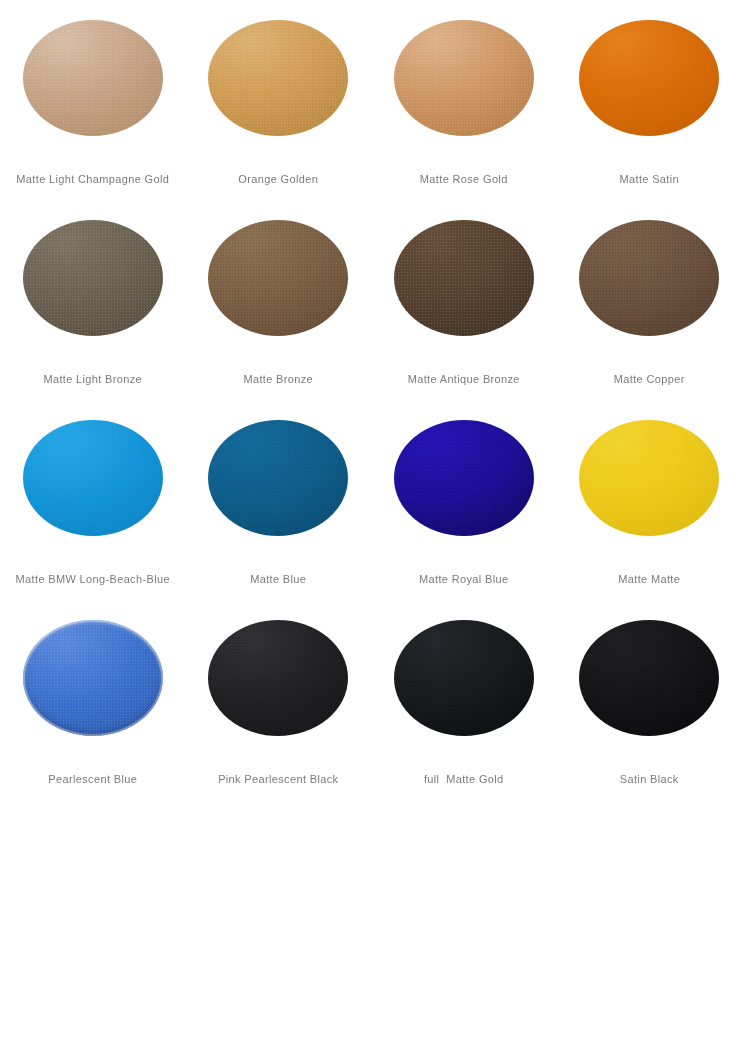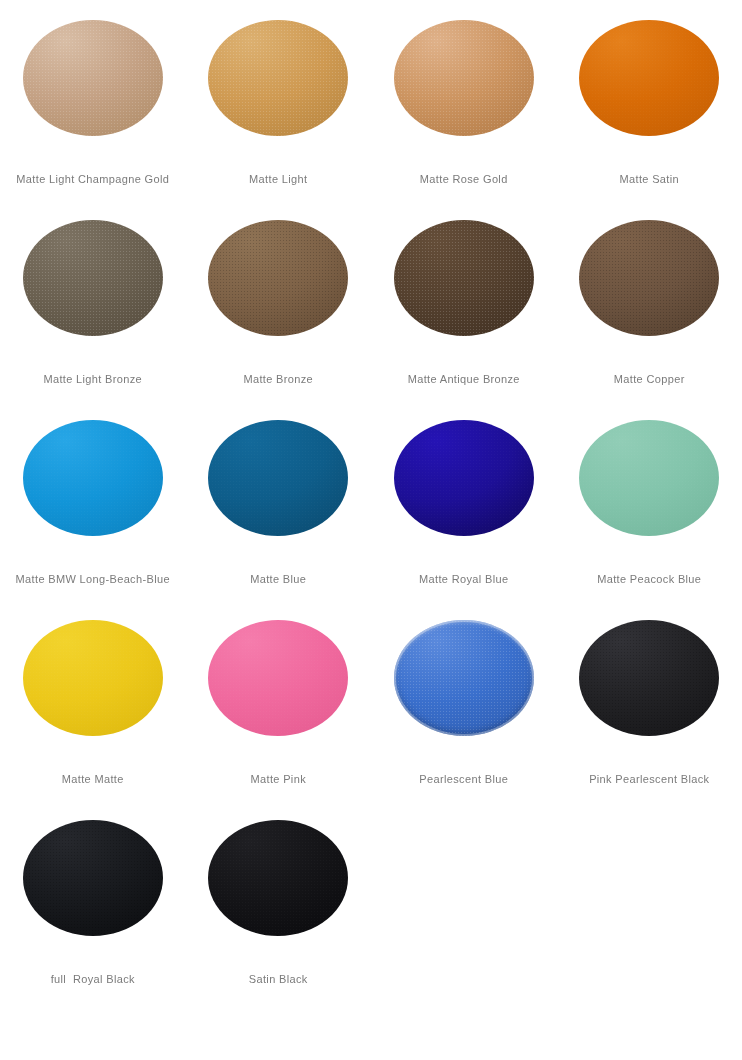--- a/index.html
+++ b/index.html
@@ -105,21 +105,21 @@
       <div class="swatch-cell">
         <div class="chip-wrap">
           <div class="chip" style="background: radial-gradient(120% 115% at 30% 18%, rgb(216, 189, 165) 0%, rgb(196, 161, 132) 46%, rgb(169, 134, 95) 100%);"></div>
         </div>
         <div class="caption">Matte Light Champagne Gold</div>
       </div>
       <div class="swatch-cell">
         <div class="chip-wrap">
           <div class="chip" style="background: radial-gradient(120% 115% at 30% 18%, rgb(220, 176, 112) 0%, rgb(207, 154, 82) 46%, rgb(176, 127, 58) 100%);"></div>
         </div>
-        <div class="caption">Matte Light</div>
+        <div class="caption">Orange Golden</div>
       </div>
       <div class="swatch-cell">
         <div class="chip-wrap">
           <div class="chip" style="background: radial-gradient(120% 115% at 30% 18%, rgb(223, 177, 137) 0%, rgb(204, 148, 96) 46%, rgb(171, 116, 64) 100%);"></div>
         </div>
         <div class="caption">Matte Rose Gold</div>
       </div>
       <div class="swatch-cell">
         <div class="chip-wrap">
           <div class="chip smooth" style="background: radial-gradient(120% 115% at 30% 18%, rgb(229, 128, 27) 0%, rgb(216, 107, 6) 46%, rgb(192, 92, 2) 100%);"></div>
@@ -163,53 +163,41 @@
         <div class="caption">Matte Blue</div>
       </div>
       <div class="swatch-cell">
         <div class="chip-wrap">
           <div class="chip smooth" style="background: radial-gradient(120% 115% at 30% 18%, rgb(37, 19, 180) 0%, rgb(29, 15, 150) 46%, rgb(13, 5, 80) 100%);"></div>
         </div>
         <div class="caption">Matte Royal Blue</div>
       </div>
       <div class="swatch-cell">
         <div class="chip-wrap">
-          <div class="chip smooth" style="background: radial-gradient(120% 115% at 30% 18%, rgb(145, 205, 182) 0%, rgb(130, 196, 171) 46%, rgb(111, 178, 152) 100%);"></div>
-        </div>
-        <div class="caption">Matte Peacock Blue</div>
-      </div>
-      <div class="swatch-cell">
-        <div class="chip-wrap">
           <div class="chip smooth" style="background: radial-gradient(120% 115% at 30% 18%, rgb(242, 211, 44) 0%, rgb(236, 200, 26) 46%, rgb(217, 180, 12) 100%);"></div>
         </div>
         <div class="caption">Matte Matte</div>
       </div>
       <div class="swatch-cell">
         <div class="chip-wrap">
-          <div class="chip smooth" style="background: radial-gradient(120% 115% at 30% 18%, rgb(245, 124, 172) 0%, rgb(240, 105, 158) 46%, rgb(226, 87, 140) 100%);"></div>
-        </div>
-        <div class="caption">Matte Pink</div>
-      </div>
-      <div class="swatch-cell">
-        <div class="chip-wrap">
           <div class="chip rimmed" style="background: radial-gradient(120% 115% at 30% 18%, rgb(90, 137, 220) 0%, rgb(58, 111, 204) 46%, rgb(43, 87, 168) 100%);"></div>
         </div>
         <div class="caption">Pearlescent Blue</div>
       </div>
       <div class="swatch-cell">
         <div class="chip-wrap">
           <div class="chip coarse" style="background: radial-gradient(120% 115% at 30% 18%, rgb(50, 50, 55) 0%, rgb(34, 34, 37) 46%, rgb(18, 18, 20) 100%);"></div>
         </div>
         <div class="caption">Pink Pearlescent Black</div>
       </div>
       <div class="swatch-cell">
         <div class="chip-wrap">
           <div class="chip coarse" style="background: radial-gradient(120% 115% at 30% 18%, rgb(38, 40, 45) 0%, rgb(24, 26, 30) 46%, rgb(8, 9, 11) 100%);"></div>
         </div>
-        <div class="caption">full  Royal Black</div>
+        <div class="caption">full  Matte Gold</div>
       </div>
       <div class="swatch-cell">
         <div class="chip-wrap">
           <div class="chip smooth" style="background: radial-gradient(120% 115% at 30% 18%, rgb(31, 31, 35) 0%, rgb(20, 20, 23) 46%, rgb(7, 7, 10) 100%);"></div>
         </div>
         <div class="caption">Satin Black</div>
       </div>
     </div>
 </div>
 

